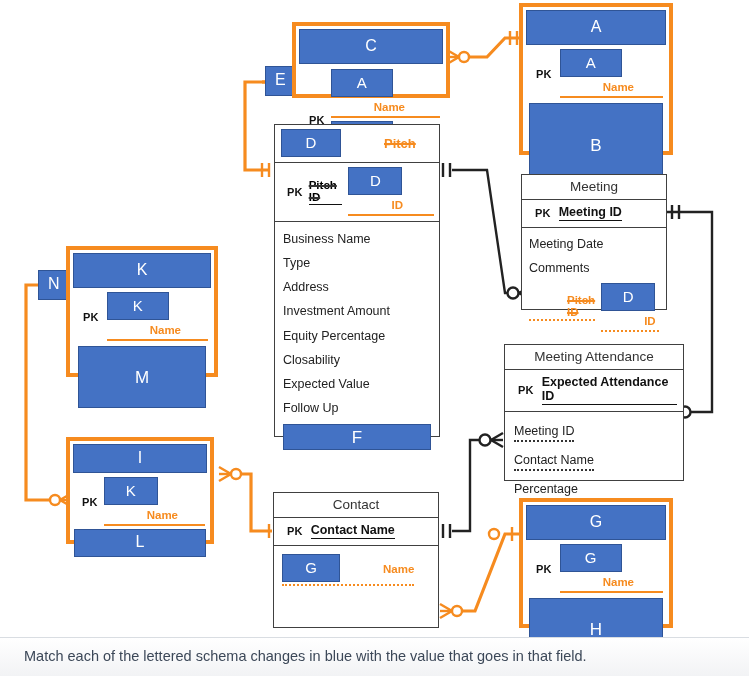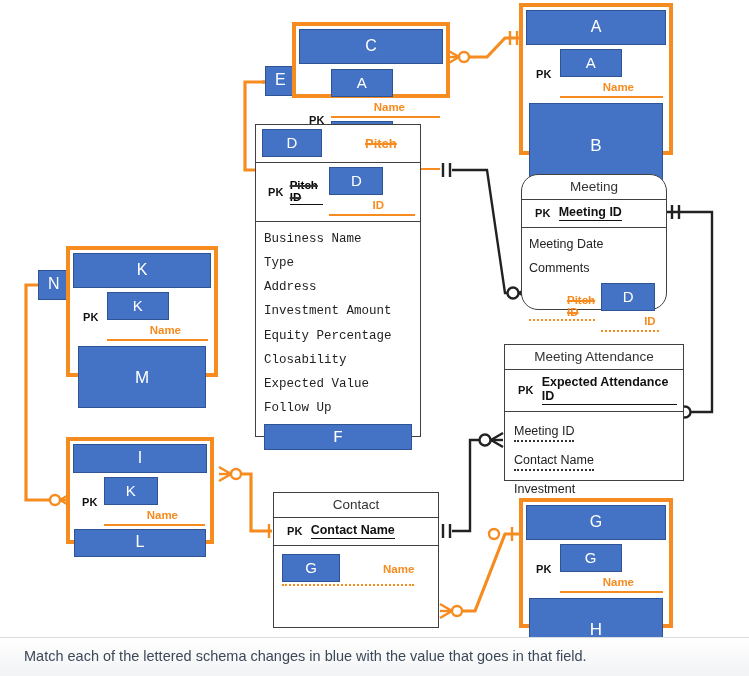--- a/index.html
+++ b/index.html
@@ -186,47 +186,47 @@
         <span class="pklabel">PK</span>
         <span class="uline-orange" style="padding-bottom:1px;">
           <span class="chip sm">A</span><span class="orange-label">Name</span>
         </span>
       </div>
       <div style="padding:2px 6px 4px;">
         <span class="chip big" style="height:84px;line-height:84px;">B</span>
       </div>
     </div>
 
-    <div class="entity black" style="left:255px;top:124px;width:166px;height:313px;">
+    <div class="entity black" style="left:274px;top:124px;width:166px;height:313px;">
       <div class="hdr" style="padding:4px 6px 5px;text-align:left;">
         <span class="chip sm" style="min-width:60px;">D</span><span class="orange-label strike" style="font-size:13px;">Pitch</span>
       </div>
       <div class="pkrow" style="gap:6px;padding:4px 5px 5px;">
         <span class="pklabel">PK</span>
         <span class="strike-bk" style="font-size:11.5px;font-weight:bold;border-bottom:1.4px solid #111;padding-bottom:1px;">Pitch ID</span>
         <span class="uline-orange" style="padding-bottom:1px;">
           <span class="chip sm" style="min-width:54px;">D</span><span class="orange-label">ID</span>
         </span>
       </div>
-      <div class="fieldlist" style="padding:6px 8px 4px;font-family:Liberation Mono, monospace;">
+      <div class="fieldlist" style="padding:6px 8px 4px;">
         <div><span class="field">Business Name</span></div>
         <div><span class="field">Type</span></div>
         <div><span class="field">Address</span></div>
         <div><span class="field">Investment Amount</span></div>
         <div><span class="field">Equity Percentage</span></div>
         <div><span class="field">Closability</span></div>
         <div><span class="field">Expected Value</span></div>
         <div><span class="field">Follow Up</span></div>
         <div style="margin-top:3px;">
           <span class="chip big" style="height:26px;line-height:26px;">F</span>
         </div>
       </div>
     </div>
 
-    <div class="entity black" style="left:521px;top:174px;width:146px;height:136px;border-radius:17px;">
+    <div class="entity black" style="left:521px;top:174px;width:146px;height:136px;">
       <div class="hdr">Meeting</div>
       <div class="pkrow">
         <span class="pklabel">PK</span>
         <span class="pkname">Meeting ID</span>
       </div>
       <div class="fieldlist" style="padding:5px 7px 2px;">
         <div><span class="field">Meeting Date</span></div>
         <div><span class="field">Comments</span></div>
         <div style="display:flex;align-items:center;gap:6px;margin-top:2px;">
           <span class="orange-label strike dot-orange" style="margin-left:0;padding-bottom:1px;">Pitch ID</span>
@@ -239,21 +239,21 @@
 
     <div class="entity black" style="left:504px;top:344px;width:180px;height:137px;">
       <div class="hdr">Meeting Attendance</div>
       <div class="pkrow">
         <span class="pklabel">PK</span>
         <span class="pkname">Expected Attendance  ID</span>
       </div>
       <div class="fieldlist" style="padding:8px 9px 4px;">
         <div><span class="field fk">Meeting ID</span></div>
         <div><span class="field fk">Contact Name</span></div>
-        <div><span class="field">Investment</span></div>
+        <div><span class="field">Percentage</span></div>
       </div>
     </div>
 
     <div class="entity black" style="left:273px;top:492px;width:166px;height:136px;">
       <div class="hdr">Contact</div>
       <div class="pkrow">
         <span class="pklabel">PK</span>
         <span class="pkname">Contact Name</span>
       </div>
       <div class="fieldlist" style="padding:5px 8px 2px;">

